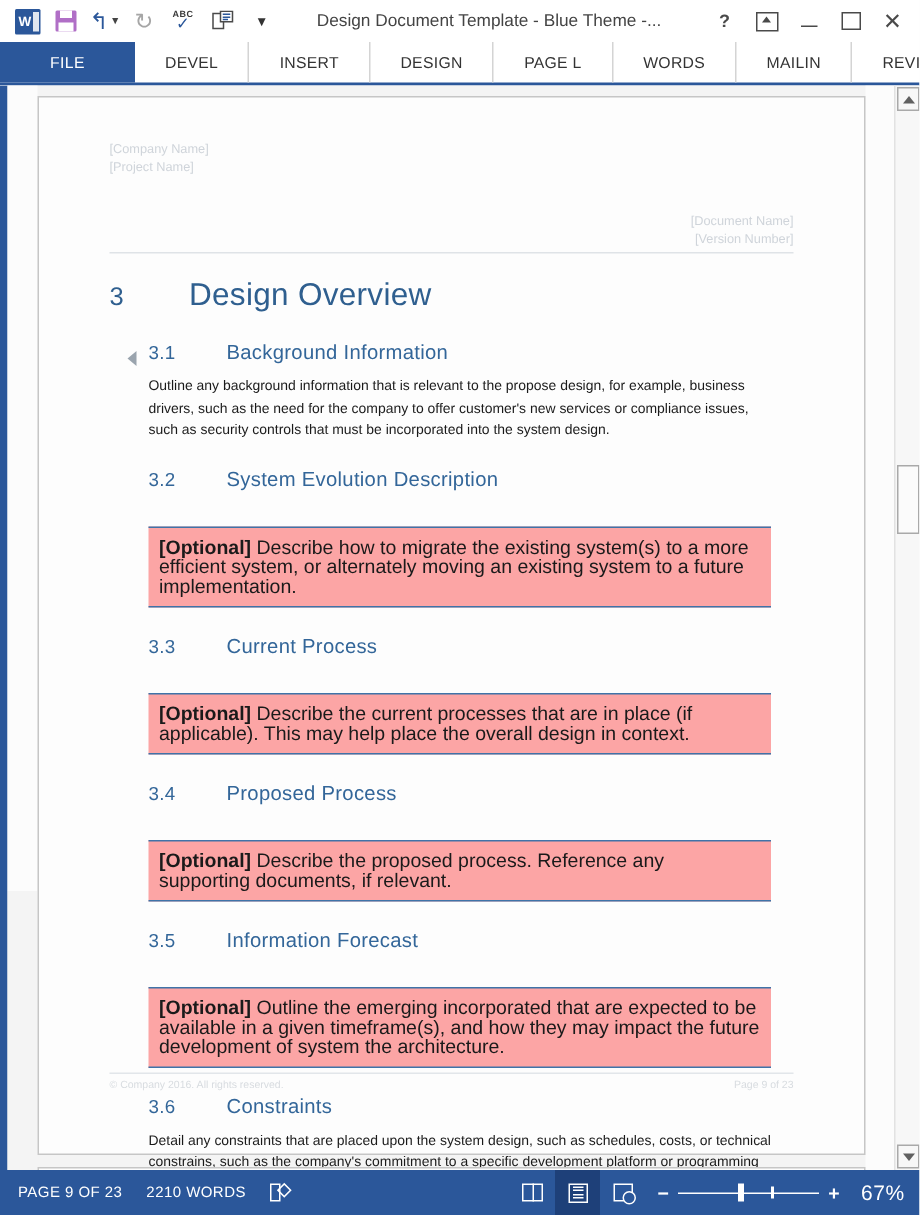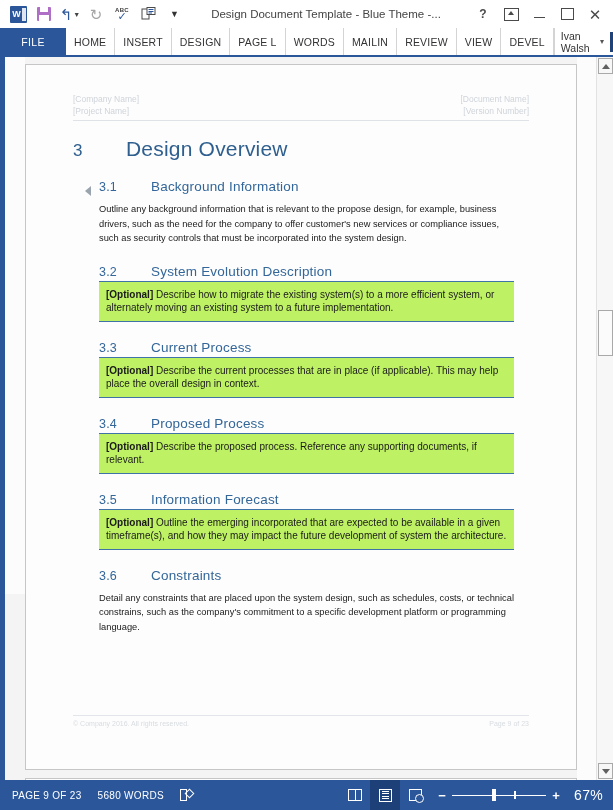--- a/index.html
+++ b/index.html
@@ -55,21 +55,21 @@
   .close-x{font-size:15px;color:#4a4a4a;line-height:1;}
 
   
   .tabbar{
     position:absolute;left:0;top:28px;width:613px;height:27px;
     background:#fff;display:flex;align-items:stretch;
     border-bottom:2px solid #2b579a;
   }
   .tab{
     display:flex;align-items:center;justify-content:center;
-    font-size:10.5px;color:#333;padding:0 8px;white-space:nowrap;
+    font-size:10.5px;color:#333;padding:0 20px;white-space:nowrap;
     border-right:1px solid #d4d4d4;letter-spacing:.2px;
   }
   .tab.file{
     background:#2b579a;color:#fff;font-size:10.5px;
     min-width:50px;border-right:none;letter-spacing:.3px;
   }
   .tabspacer{flex:1;}
   .user{
     display:flex;align-items:center;gap:4px;font-size:10.5px;color:#333;
     padding:0 6px;border-left:1px solid #d4d4d4;
@@ -120,21 +120,21 @@
   }
 
   
   .doc{position:absolute;left:0;top:0;width:100%;height:100%;box-sizing:border-box;padding:0 47px;}
   .hdr{
     display:flex;justify-content:space-between;align-items:flex-start;
     padding-top:28px;color:#cfd4da;font-size:8.5px;line-height:12px;
     border-bottom:1px solid #dfe3e7;padding-bottom:3px;
   }
   .hdr-col{display:flex;flex-direction:column;}
-  .hdr-col.r{text-align:right;}
+  .hdr-col.r{text-align:right;margin-top:48px;}
 
   h1.h-main{
     margin:16px 0 0 0;font-weight:normal;color:#2f5f8f;
     font-size:21px;display:flex;align-items:baseline;letter-spacing:.2px;
   }
   h1.h-main .num{width:53px;flex:none;font-size:17px;}
   .intro-italic{
     margin:14px 0 0 0;padding-left:26px;color:#2f5f8f;font-size:9px;
     font-style:italic;line-height:13.5px;max-width:404px;
   }
@@ -147,23 +147,23 @@
   h2.h-sub .num{width:52px;flex:none;font-size:12.5px;}
   .collapse-tri{
     position:absolute;left:12px;top:7px;width:0;height:0;
     border-top:5px solid transparent;border-bottom:5px solid transparent;
     border-right:6px solid #9aa4ae;
   }
   p.body{
     margin:8px 0 0 0;font-size:9.3px;color:#1a1a1a;line-height:14.5px;max-width:422px;
   }
   .optbox{
-    margin:2px 0 0 0;background:#bef264;
+    margin:24px 0 0 0;background:#fca5a5;
     border-top:1.6px solid #3f73a8;border-bottom:1.6px solid #3f73a8;
-    padding:6px 7px 7px 7px;font-size:10px;color:#1a1a1a;line-height:13px;
+    padding:6px 7px 7px 7px;font-size:13px;color:#1a1a1a;line-height:13px;
     max-width:415px;box-sizing:border-box;
   }
   .optbox b{font-weight:bold;}
   .ftr{
     position:absolute;left:47px;right:47px;bottom:42px;
     border-top:1px solid #e2e6ea;padding-top:4px;
     display:flex;justify-content:space-between;
     color:#d8dce0;font-size:7px;
   }
 
@@ -250,21 +250,21 @@
           <div class="max-ico"></div>
         </div>
       <div class="wc">
           <span class="close-x">✕</span>
         </div>
     </div>
   </div>
 
   <div class="tabbar">
     <div class="tab file">FILE</div>
-    <div class="tab">HOME</div>
+    <div class="tab">DEVEL</div>
     <div class="tab">INSERT</div>
     <div class="tab">DESIGN</div>
     <div class="tab">PAGE L</div>
     <div class="tab">WORDS</div>
     <div class="tab">MAILIN</div>
     <div class="tab">REVIEW</div>
     <div class="tab">VIEW</div>
     <div class="tab">DEVEL</div>
     <div class="tabspacer"></div>
     <div class="user">
@@ -373,21 +373,21 @@
       <div class="sb-thumb"></div>
       <div class="sb-arrow dn">
           <div class="tri-dn"></div>
         </div>
     </div>
   </div>
 
   <div class="statusbar">
     <div class="sb-left">
       <span>PAGE 9 OF 23</span>
-      <span>5680 WORDS</span>
+      <span>2210 WORDS</span>
       <span class="ico-track"></span>
     </div>
     <div class="sb-spacer"></div>
     <div class="sb-right">
       <div class="vbtn">
           <span class="ico-read"></span>
         </div>
       <div class="vbtn active">
           <span class="ico-print">
             <i></i>

